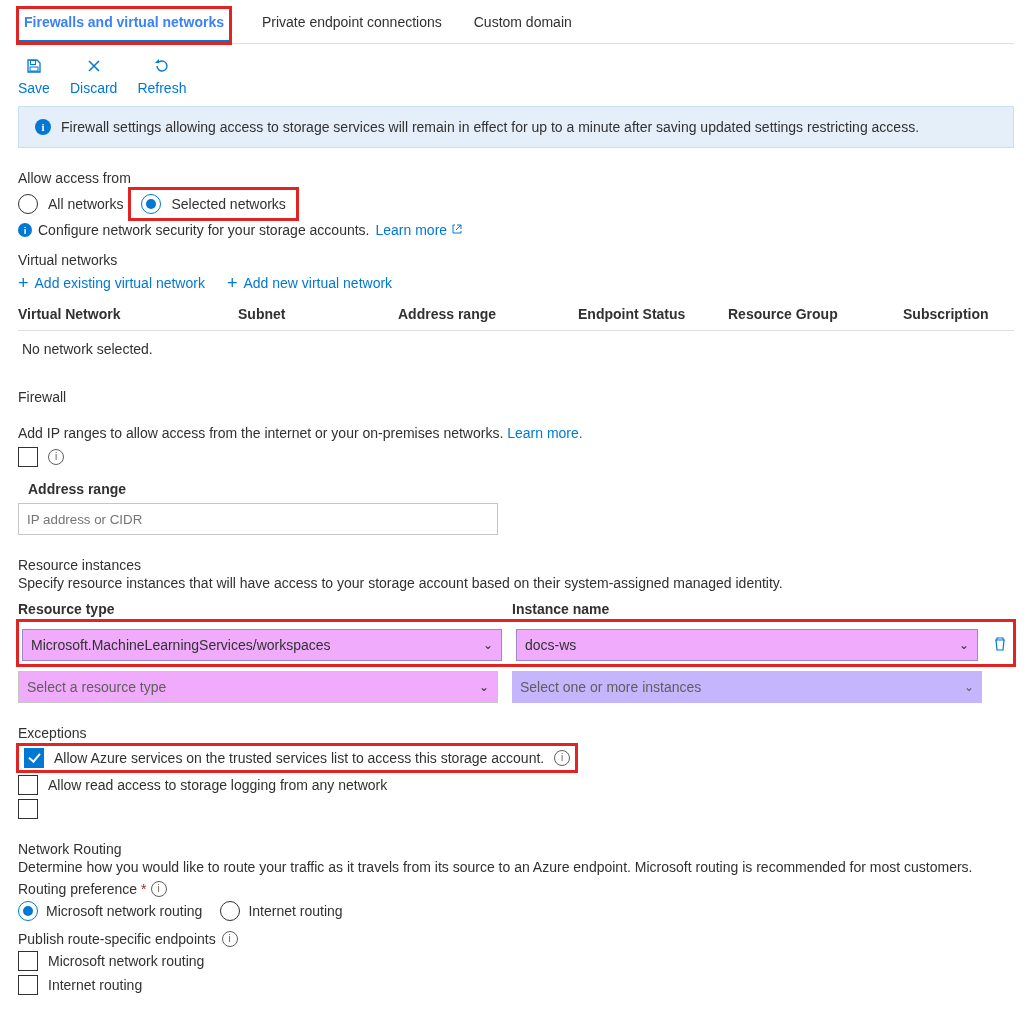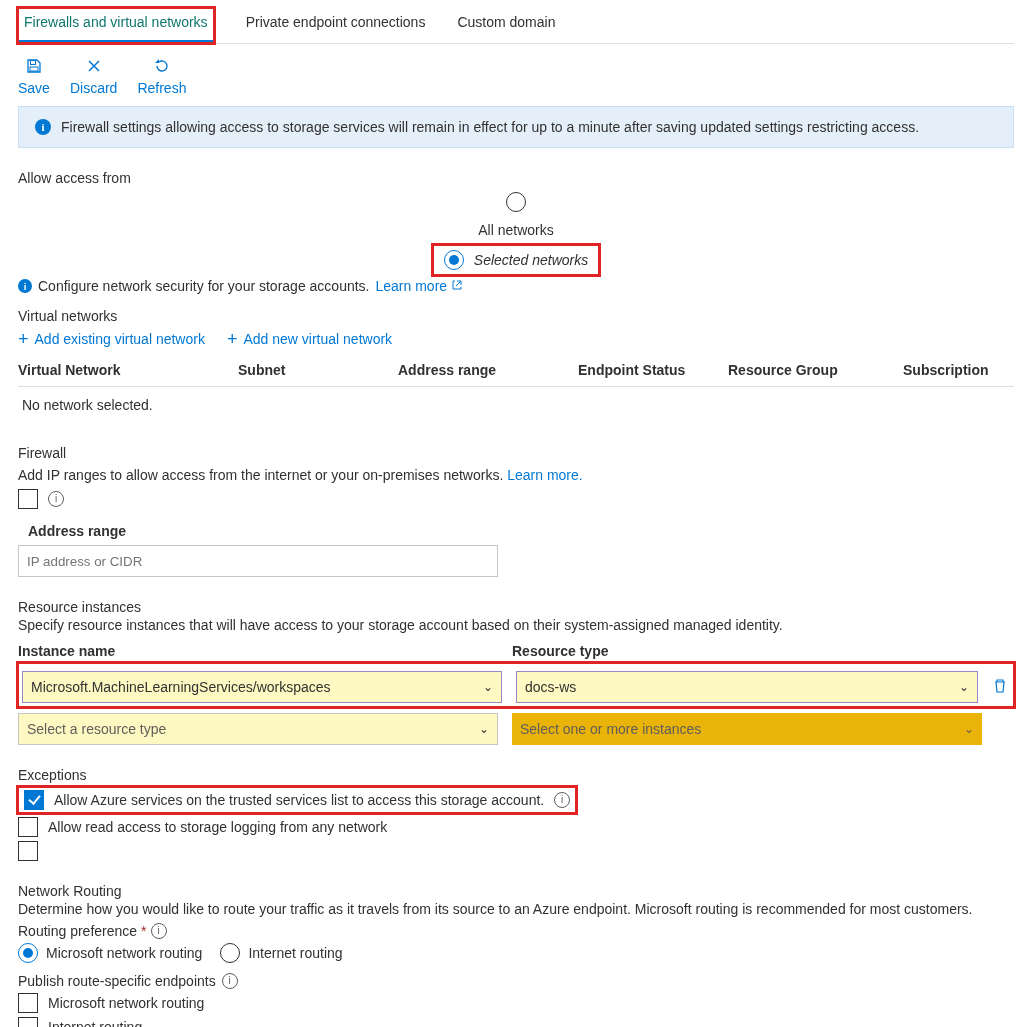--- a/index.html
+++ b/index.html
@@ -12,31 +12,31 @@
     --info-bg: #e5effa;
     --info-icon: #0078d4;
     --purple-border: #9e87c5;
   }
   html,body { margin:0; padding:0; font-family:"Segoe UI",Arial,sans-serif; color:var(--text); font-size:14px; background:#fff; }
   body { padding:0 18px 40px 18px; width:1032px; box-sizing:border-box; }
   a { color:var(--link); text-decoration:none; }
   
   .tabs { display:flex; gap:32px; border-bottom:1px solid var(--border-light); padding-top:8px; }
   .tab { padding:6px 0 10px 0; color:#323130; cursor:pointer; }
-  .tab.active { font-weight:400; border-bottom:3px solid var(--link); color:#0f766e; }
+  .tab.active { font-weight:700; border-bottom:3px solid var(--link); color:#3b82f6; }
   
   .toolbar { display:flex; gap:20px; padding:14px 0 10px 0; }
   .tool-btn { display:flex; align-items:center; gap:6px; color:var(--link); cursor:pointer;flex-direction:column; }
   .tool-btn svg { width:16px; height:16px; }
   
   .info-bar { background:var(--info-bg); display:flex; align-items:center; gap:10px; padding:12px 16px; border:1px solid #c7e0f4; }
   .info-bar svg { flex:none; }
   
   .section { margin-top:22px; }
-  .section-title { font-size:16px; margin-bottom:6px; }
+  .section-title { font-size:16px; margin-bottom:20px; }
   .hint { color:var(--text); margin:2px 0 6px 0; }
   .subtle { color:var(--text-secondary); }
   
   .radio { width:18px; height:18px; border:1px solid #323130; border-radius:50%; display:inline-flex; align-items:center; justify-content:center; cursor:pointer; flex:none; }
   .radio.checked { border-color:var(--link); }
   .radio.checked::after { content:""; width:10px; height:10px; background:var(--link); border-radius:50%; }
   .checkbox { width:18px; height:18px; border:1px solid #323130; display:inline-flex; align-items:center; justify-content:center; cursor:pointer; flex:none; }
   .checkbox.checked { background:var(--link); border-color:var(--link); }
   .checkbox.checked::after { content:""; width:5px; height:9px; border:solid #fff; border-width:0 2px 2px 0; transform:rotate(40deg); margin-top:-3px; }
   .row { display:flex; align-items:center; gap:10px; margin:4px 0; }
@@ -46,33 +46,33 @@
   
   .vnet-header { display:flex; font-weight:600; padding:8px 0; border-bottom:1px solid var(--border-light); margin-top:6px; font-size:14px; }
   .vnet-header > div:nth-child(1){ width:220px; }
   .vnet-header > div:nth-child(2){ width:160px; }
   .vnet-header > div:nth-child(3){ width:180px; }
   .vnet-header > div:nth-child(4){ width:150px; }
   .vnet-header > div:nth-child(5){ width:175px; }
   .vnet-header > div:nth-child(6){ flex:1; }
   .vnet-empty { padding:10px 4px; color:#323130; }
   
-  .select { border:1px solid var(--border); padding:5px 8px; display:flex; align-items:center; justify-content:space-between; box-sizing:border-box; height:32px; cursor:pointer; background:#fef9c3; }
+  .select { border:1px solid var(--border); padding:5px 8px; display:flex; align-items:center; justify-content:space-between; box-sizing:border-box; height:32px; cursor:pointer; background:#f0abfc; }
   .select.purple { border:1px solid var(--purple-border); }
   .select .chev { font-size:12px; }
   .textinput { border:1px solid var(--border); padding:6px 8px; height:32px; box-sizing:border-box; width:480px; }
   
   .ri-grid { display:flex; gap:14px; margin-top:4px; align-items:center; }
   .ri-head { display:flex; gap:14px; font-weight:600; }
   .ri-head > div:first-child{ width:480px; }
   .ri-head > div:last-child { flex:1; }
   .ri-grid .col1 { width:480px; }
   .ri-grid .col2 { flex:1; }
   .ri-grid .del { width:18px; color:var(--link); cursor:pointer; }
-  .disabled-select { background:#eab308; color:var(--text-secondary); border:none; }
+  .disabled-select { background:#c4b5fd; color:var(--text-secondary); border:none; }
   
   .info-i { width:14px; height:14px; border:1px solid #605e5c; border-radius:50%; display:inline-flex; align-items:center; justify-content:center; font-size:10px; color:#605e5c; line-height:1; cursor:default; }
   .req { color:#a4262c; }
   .link-plus { color:var(--link); display:inline-flex; align-items:center; gap:6px; cursor:pointer; }
   .plus { font-size:18px; line-height:1; font-weight:400; }
   .config-row { display:flex; align-items:center; gap:6px; margin-top:6px; }
   .ext-link-icon svg { width:12px; height:12px; }
 </style>
 </head>
 <body>
@@ -110,24 +110,24 @@
 <div class="info-bar">
   <svg width="16" height="16" viewBox="0 0 16 16">
       <circle cx="8" cy="8" r="8" fill="#0078d4"></circle>
       <text x="8" y="12" font-size="11" text-anchor="middle" fill="#fff" font-family="Segoe UI" font-weight="700">i</text>
     </svg>
   <span>Firewall settings allowing access to storage services will remain in effect for up to a minute after saving updated settings restricting access.</span>
 </div>
 
 <div class="section">
   <div>Allow access from</div>
-  <div class="row" style="margin-top:6px;flex-direction:column;">
+  <div class="row" style="margin-top:6px;">
     <span class="radio"></span>
     <span>All networks</span>
-    <span style="display:inline-flex;align-items:center;gap:10px;padding:2px 8px;font-style:italic;" class="hl-tight">
+    <span style="display:inline-flex;align-items:center;gap:10px;padding:2px 8px;" class="hl-tight">
       <span class="radio checked"></span>
       <span>Selected networks</span>
     </span>
   </div>
   <div class="config-row">
     <svg width="14" height="14" viewBox="0 0 16 16">
         <circle cx="8" cy="8" r="8" fill="#0078d4"></circle>
         <text x="8" y="12" font-size="11" text-anchor="middle" fill="#fff" font-weight="700">i</text>
       </svg>
     <span>Configure network security for your storage accounts.</span>
@@ -175,22 +175,22 @@
   </div>
   <div style="margin-top:14px; font-weight:600; padding-left:10px;">Address range</div>
   <input class="textinput" type="text" style="margin-top: 6px;" placeholder="IP address or CIDR">
 </div>
 
 <div class="section">
   <div>Resource instances</div>
   <div class="hint">Specify resource instances that will have access to your storage account based on their system-assigned managed identity.</div>
 
   <div class="ri-head" style="margin-top:10px;">
+    <div>Resource type</div>
     <div>Instance name</div>
-    <div>Resource type</div>
   </div>
 
   <div class="hl" style="padding:4px; margin-top:4px;">
     <div class="ri-grid">
       <div class="select purple col1">
         <span>Microsoft.MachineLearningServices/workspaces</span>
         <span class="chev">⌄</span>
       </div>
       <div class="select purple col2">
         <span>docs-ws</span>

